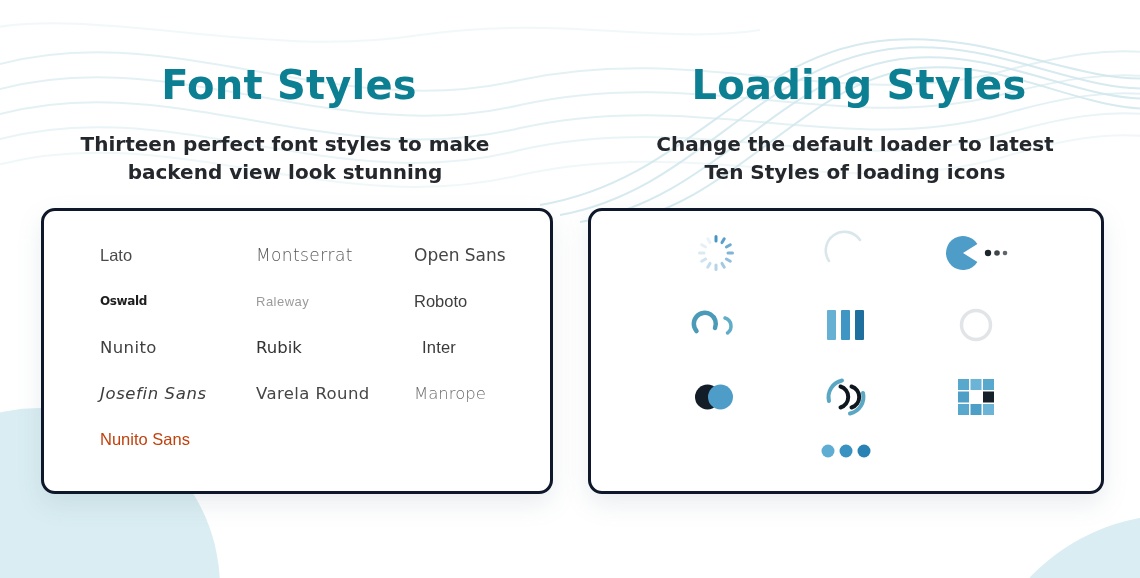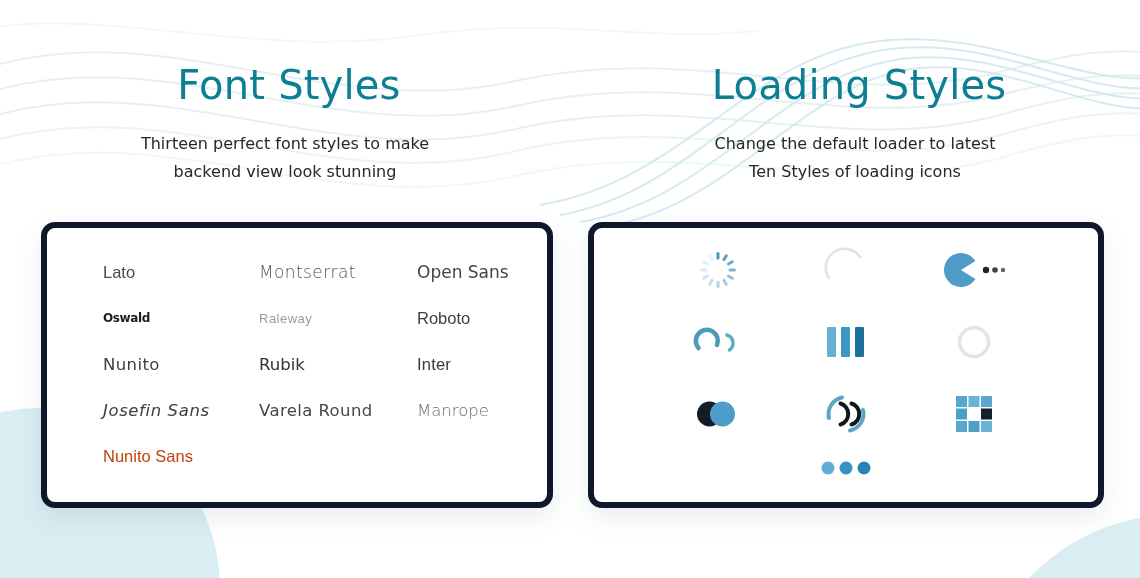--- a/index.html
+++ b/index.html
@@ -21,35 +21,35 @@
   .circle-left  { width:360px; height:360px; left:-140px; top:408px; }
   .circle-right { width:400px; height:400px; left:975px;  top:515px; }
 
   .section { position:absolute; top:0; width:570px; height:578px; z-index:2; }
   .section-left  { left:0; }
   .section-right { left:570px; }
 
   .sec-title {
     position:absolute; top:62px; left:0; width:100%;
     text-align:center;
-    font-size:40px; font-weight:400; letter-spacing:0.2px;
+    font-size:40px; font-weight:700; letter-spacing:0.2px;
     color:#0d7f92;
     padding-left:8px;
   }
   .sec-sub {
     position:absolute; top:130px; left:0; width:100%;
     text-align:center;
-    font-size:16px; line-height:28px; font-weight:400;
+    font-size:20px; line-height:28px; font-weight:700;
     color:#24272c;
   }
 
   .card {
-    position:absolute; top:222px;
+    position:absolute; top:208px;
     background:#ffffff;
-    border:6px solid #0f172a;
+    border:3px solid #0f172a;
     border-radius:14px;
     box-shadow:0 10px 24px rgba(120,145,155,0.16);
     z-index:3;
   }
   .card-fonts   { left:41px; width:512px; height:286px; }
   .card-loaders { left:18px; width:516px; height:286px; }
 
   .fonts-grid {
     display:grid;
     grid-template-columns:156px 158px auto;
@@ -64,21 +64,21 @@
   .f-oswald     { font-family:"DejaVu Sans",sans-serif; font-weight:700; letter-spacing:-0.4px; color:#1e1e1e; font-size:12px; }
   .f-poppins    { font-family:"DejaVu Sans",sans-serif; letter-spacing:0.4px; color:#3f3f3f; }
   .f-josefin    { font-family:"DejaVu Sans",sans-serif; font-style:italic; font-weight:300; letter-spacing:0.6px; color:#3d3d3d; }
   .f-nunito     { font-family:"Liberation Sans",sans-serif; color:#c2410c; }
   .f-montserrat { font-family:"DejaVu Sans",sans-serif; font-weight:300; letter-spacing:0.4px; color:#555555; font-size:17px; }
   .f-raleway    { font-family:"Liberation Sans",sans-serif; font-weight:400; letter-spacing:0.5px; color:#9b9b9b; font-size:13px; }
   .f-rubik      { font-family:"DejaVu Sans",sans-serif; font-weight:500; color:#333333; }
   .f-varela     { font-family:"DejaVu Sans",sans-serif; letter-spacing:0.4px; color:#464646; }
   .f-opensans   { font-family:"DejaVu Sans",sans-serif; color:#444444; font-size:17px; }
   .f-roboto     { font-family:"Liberation Sans",sans-serif; color:#3e3e3e; }
-  .f-inter      { font-family:"Liberation Sans",sans-serif; letter-spacing:0.2px; color:#3a3a3a; }
+  .f-inter      { font-family:"Liberation Sans",sans-serif; letter-spacing:0.2px; color:#3a3a3a;margin-left:8px; }
   .f-manrope    { font-family:"DejaVu Sans",sans-serif; font-weight:300; color:#6b6b6b; }
 
   .loaders-grid {
     display:grid;
     grid-template-columns:repeat(3,1fr);
     grid-auto-rows:72px;
     padding:6px 60px 0 60px;
   }
   .loader-cell { display:flex; align-items:center; justify-content:center; }
   .loader-dots-row {

